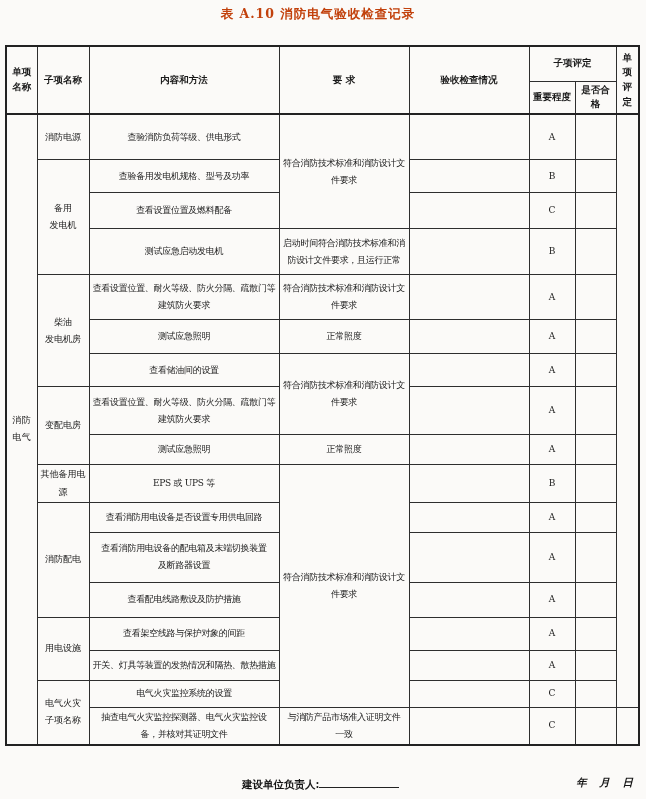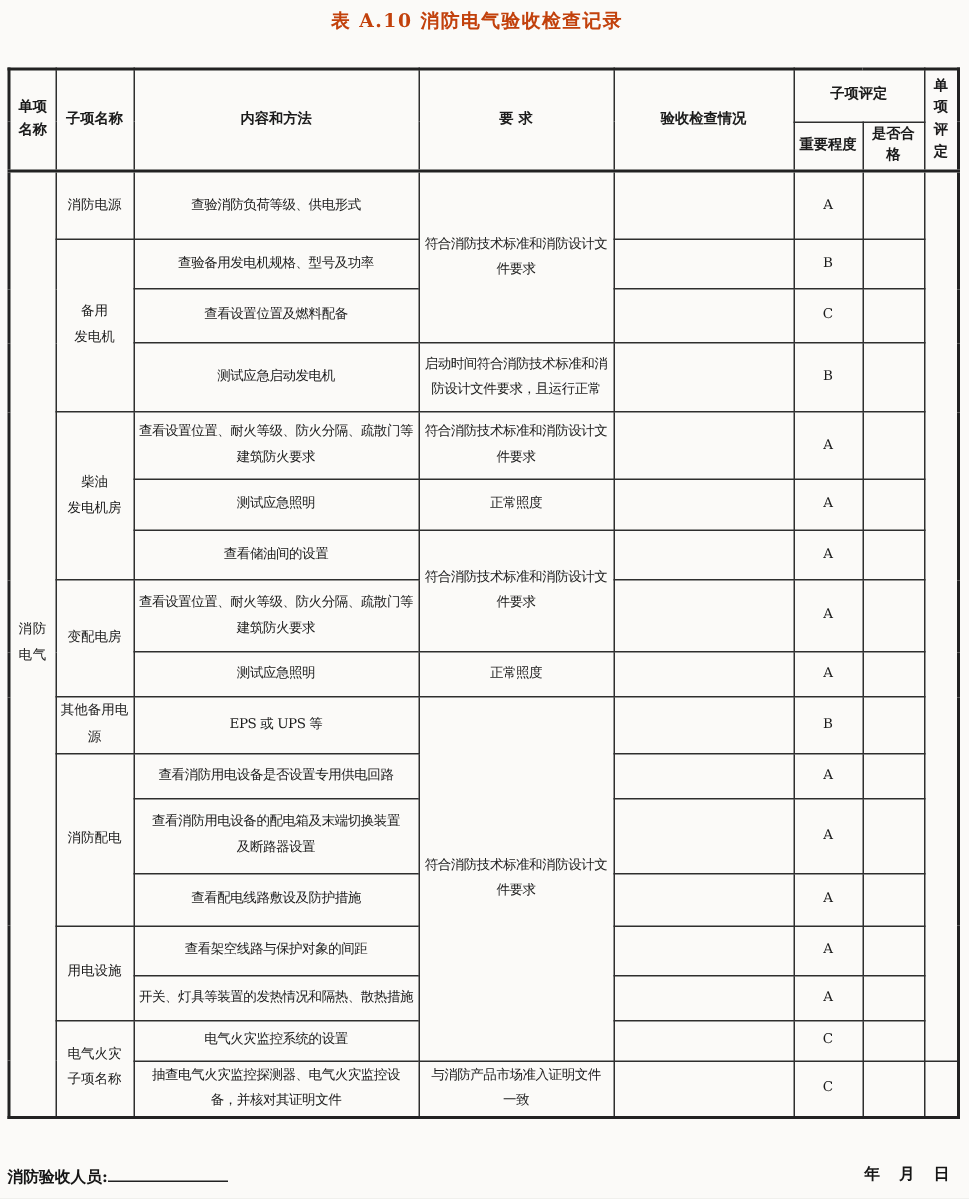--- a/index.html
+++ b/index.html
@@ -59,21 +59,21 @@
     height:24px;
     font-size:10.5px; font-weight:bold; color:#151515;
   }
   .sig1 { position:absolute; left:0; bottom:2px; }
   .sig2 { position:absolute; left:237px; bottom:2px; }
   .sig-line {
     display:inline-block; width:80px; height:12px;
     border-bottom:1.5px solid #222;
     vertical-align:baseline;
   }
-  .date { position:absolute; right:5px; bottom:4px; word-spacing:9px; }
+  .date { position:absolute; right:5px; bottom:4px; word-spacing:9px;font-style:italic; }
 </style>
 </head>
 <body>
 
 <div class="page">
 
   <div class="title">表 A.10  消防电气验收检查记录</div>
 
   <table class="main">
     <colgroup>
@@ -236,17 +236,17 @@
 一致</td>
         <td class="c-insp"></td>
         <td class="c-imp">C</td>
         <td class="c-pass"></td>
         <td class="c-eval"></td>
       </tr>
     </tbody>
   </table>
 
   <div class="footer">
-    <span class="sig1"><span>消防验收人员:</span><span class="sig-line"></span></span>
+    <span class="sig2"><span>建设单位负责人:</span><span class="sig-line"></span></span>
     <span class="date">年 月 日</span>
   </div>
 
 </div>
 
 </body></html>

